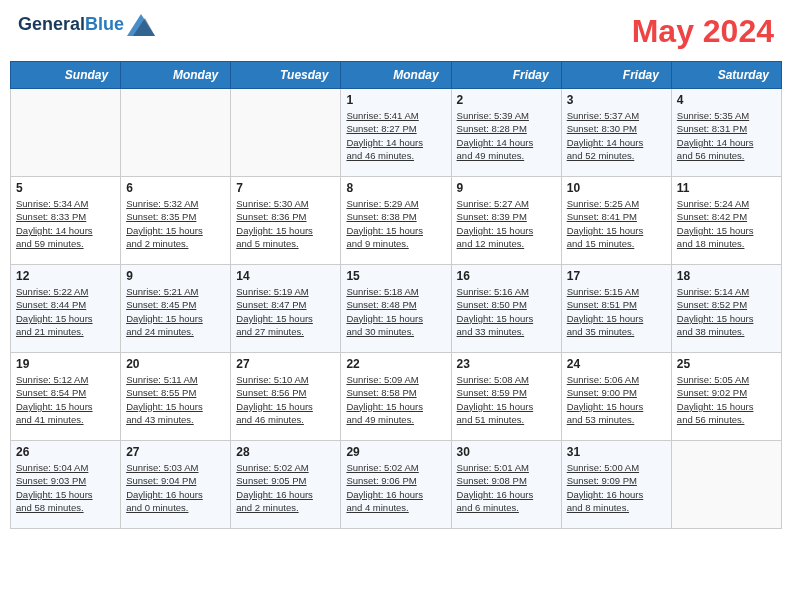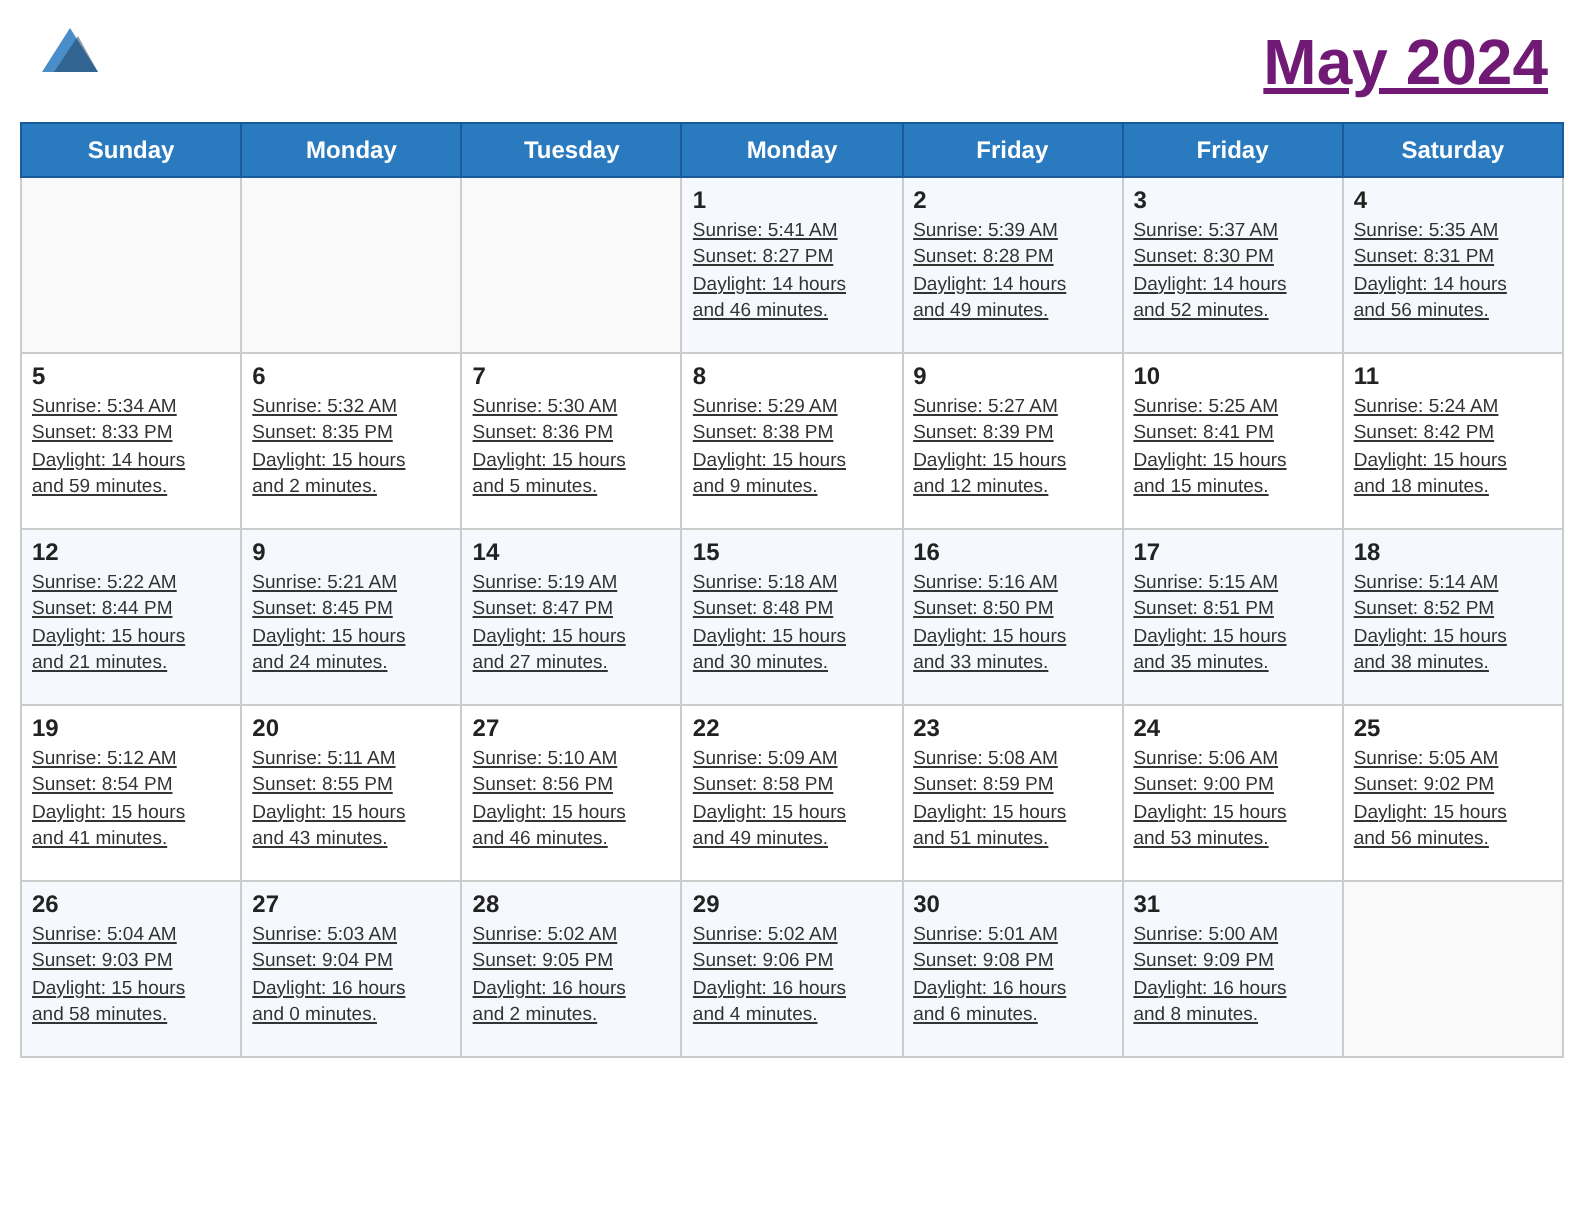--- a/index.html
+++ b/index.html
@@ -29,41 +29,41 @@
     }
     .logo-text span {
       color: #2a7abf;
     }
     .title-block {
       text-align: right;
     }
     .month-title {
       font-size: 32px;
       font-weight: bold;
-      color: #701a75;
+      color: #ef4444;
       line-height: 1.1;
-      text-decoration: underline;
     }
     .location-title {
       font-size: 14px;
       color: #444;
     }
     table {
       width: 100%;
       border-collapse: collapse;
       table-layout: fixed;
     }
     thead tr th {
       background-color: #2a7abf;
       color: #fff;
       font-size: 12px;
       font-weight: bold;
       padding: 6px 12px;
-      text-align: center;
+      text-align: right;
       border: 1px solid #1a5a9a;
+      font-style: italic;
     }
     tbody tr td {
       border: 1px solid #ccc;
       vertical-align: top;
       padding: 4px 5px;
       font-size: 10px;
       color: #222;
       height: 88px;
       background: #fff;
     }
@@ -90,20 +90,21 @@
       background: #f9f9f9 !important;
     }
   </style>
 </head>
 <body>
 
 <div class="header">
   <div class="logo">
     <div>
       <div style="display:flex;align-items:center;">
+        <span class="logo-text">General<span>Blue</span></span>
         <svg width="28" height="22" viewBox="0 0 28 22" style="margin-left:3px;">
           <polygon points="0,22 14,0 28,22" fill="#2a7abf" opacity="0.85"></polygon>
           <polygon points="6,22 18,4 28,22" fill="#1a3a5c" opacity="0.5"></polygon>
         </svg>
       </div>
     </div>
   </div>
   <div class="title-block">
     <div class="month-title">May 2024</div>
   </div>

